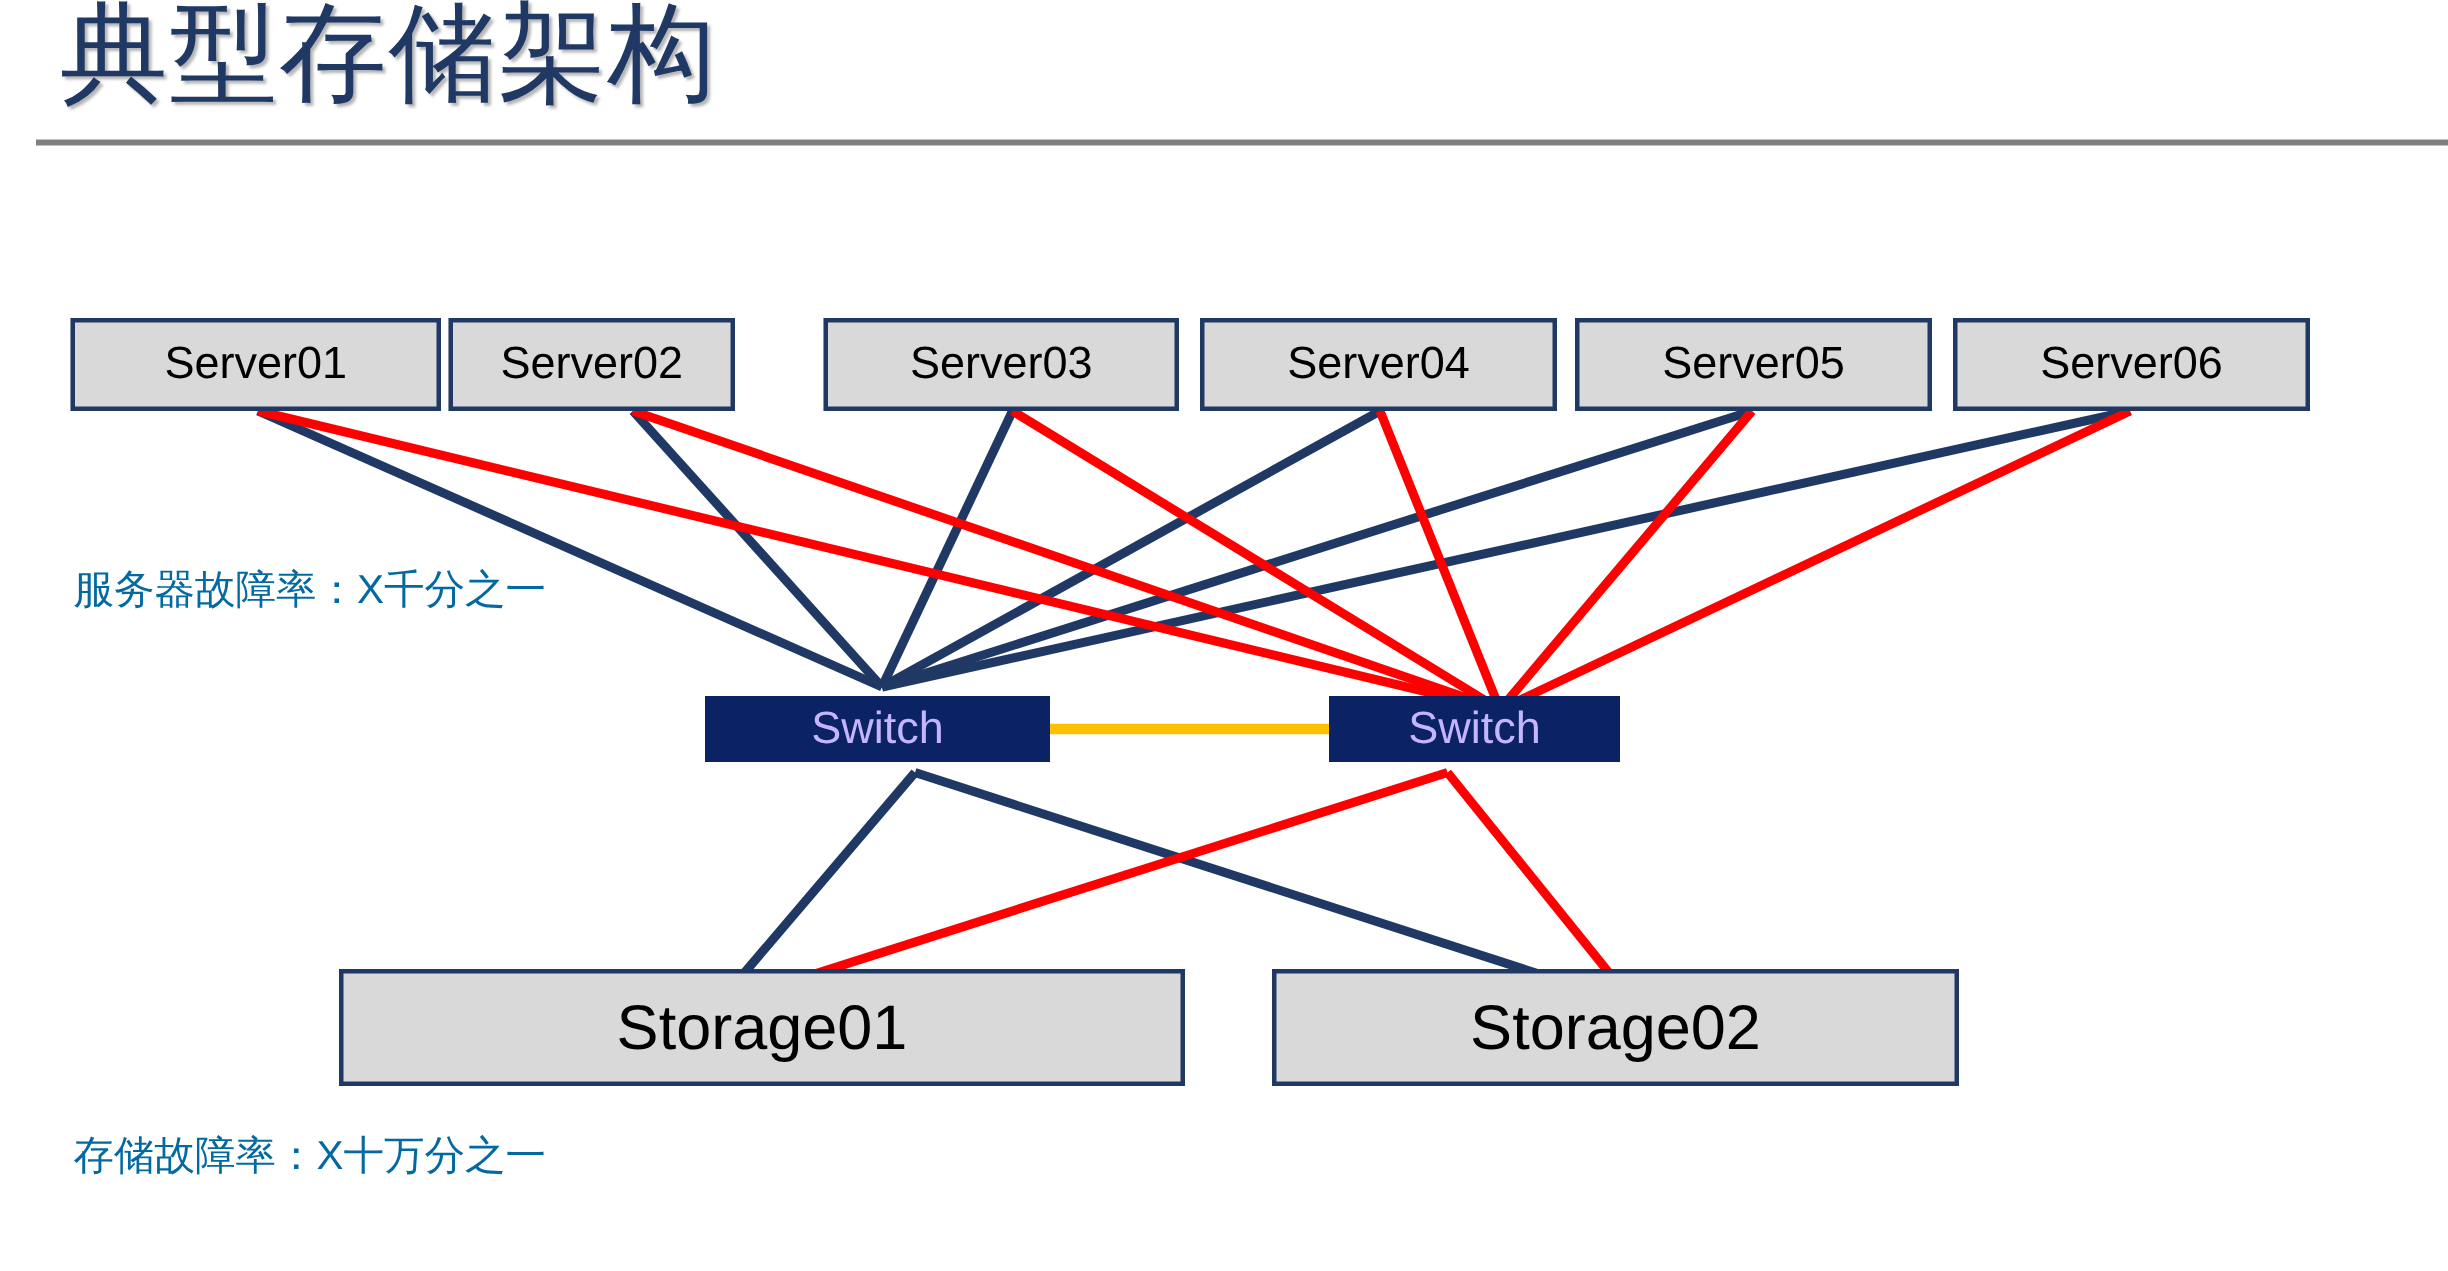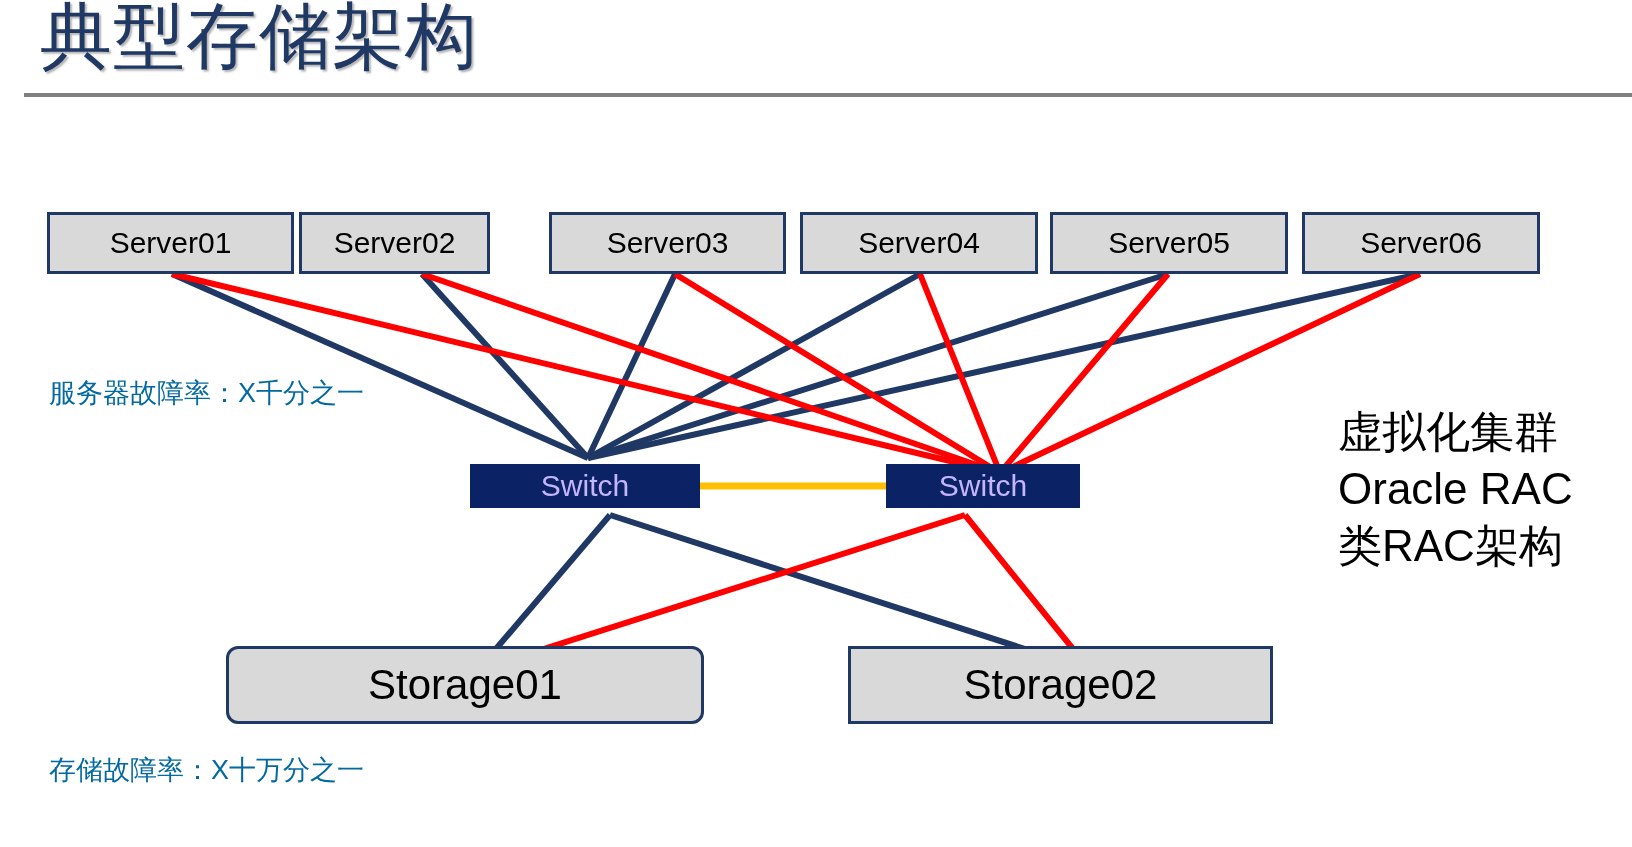--- a/index.html
+++ b/index.html
@@ -159,29 +159,24 @@
     <span>Server06</span>
   </div>
 
   <div class="node switch-box" style="left:470px; top:464px; width:230px;">
     <span>Switch</span>
   </div>
   <div class="node switch-box" style="left:886px; top:464px; width:194px;">
     <span>Switch</span>
   </div>
 
-  <div class="node storage-box" style="left:226px; top:646px; width:478px;border-radius:12px;">
+  <div class="node storage-box" style="left:226px; top:646px; width:564px;">
     <span>Storage01</span>
   </div>
-  <div class="node storage-box" style="left:848px; top:646px; width:425px;">
+  <div class="node storage-box" style="left:848px; top:646px; width:458px;">
     <span>Storage02</span>
   </div>
 
   <div class="annotation" style="left:4px; top:375px;">服务器故障率：X千分之一</div>
   <div class="annotation" style="left:4px; top:752px;">存储故障率：X十万分之一</div>
 
-  <div id="side-note">
-    <div>虚拟化集群</div>
-    <div>Oracle RAC</div>
-    <div>类RAC架构</div>
-  </div>
 
 </div>
 
 </body></html>

